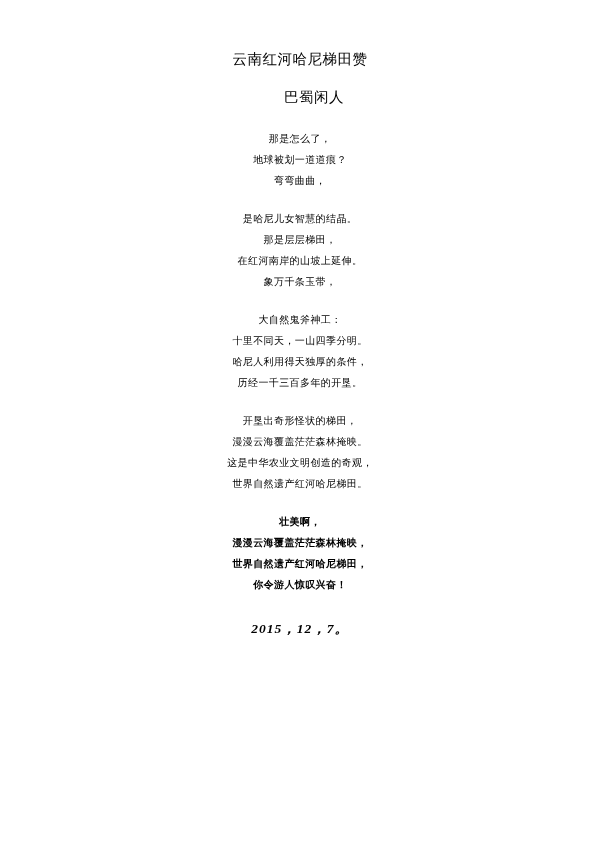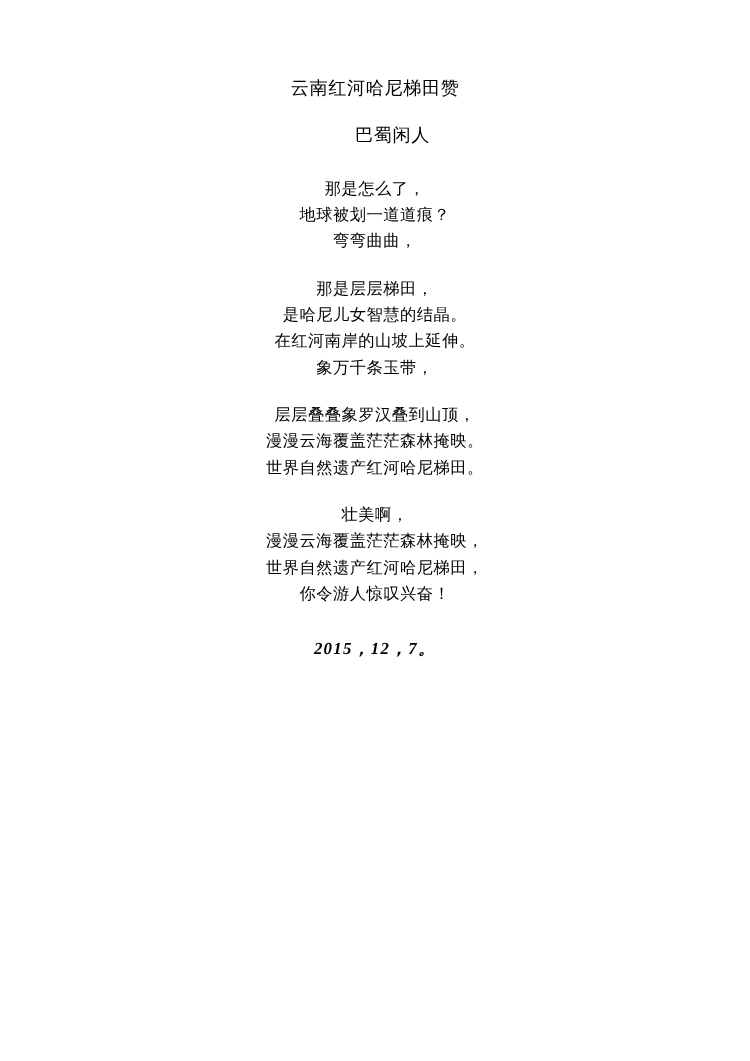--- a/index.html
+++ b/index.html
@@ -12,21 +12,21 @@
     height: 849px;
     font-family: "Liberation Serif", "DejaVu Serif", serif;
     color: #000000;
     position: relative;
     overflow: hidden;
   }
   .page {
     width: 600px;
     height: 849px;
     box-sizing: border-box;
-    padding-top: 60px;
+    padding-top: 48px;
     display: flex;
     flex-direction: column;
     align-items: center;
   }
   .doc-title {
     font-size: 14.5px;
     line-height: 22px;
     letter-spacing: 0.5px;
     margin-bottom: 16px;
     white-space: nowrap;
@@ -37,27 +37,27 @@
     letter-spacing: 0.5px;
     margin-bottom: 20px;
     white-space: nowrap;
     margin-left: 28px;
   }
   .stanza {
     margin-bottom: 17px;
     text-align: center;
   }
   .verse-line {
-    font-size: 13px;
+    font-size: 10px;
     line-height: 21px;
     letter-spacing: 0.4px;
     white-space: nowrap;
   }
   .stanza.bold .verse-line {
-    font-weight: normal;
+    font-weight: bold;
   }
   .doc-date {
     font-size: 13.5px;
     line-height: 21px;
     font-weight: bold;
     letter-spacing: 1px;
     margin-top: 6px;
     white-space: nowrap;
     font-style: italic;
   }
@@ -68,28 +68,35 @@
 <div class="page">
   <div class="doc-title">云南红河哈尼梯田赞</div>
   <div class="doc-author">巴蜀闲人</div>
   <div id="stanza-container">
       <div class="stanza">
         <div class="verse-line">那是怎么了，</div>
         <div class="verse-line">地球被划一道道痕？</div>
         <div class="verse-line">弯弯曲曲，</div>
       </div>
       <div class="stanza">
+        <div class="verse-line">是哈尼儿女智慧的结晶。</div>
         <div class="verse-line">那是层层梯田，</div>
-        <div class="verse-line">是哈尼儿女智慧的结晶。</div>
         <div class="verse-line">在红河南岸的山坡上延伸。</div>
         <div class="verse-line">象万千条玉带，</div>
       </div>
       <div class="stanza">
-        <div class="verse-line">层层叠叠象罗汉叠到山顶，</div>
+        <div class="verse-line">大自然鬼斧神工：</div>
+        <div class="verse-line">十里不同天，一山四季分明。</div>
+        <div class="verse-line">哈尼人利用得天独厚的条件，</div>
+        <div class="verse-line">历经一千三百多年的开垦。</div>
+      </div>
+      <div class="stanza">
+        <div class="verse-line">开垦出奇形怪状的梯田，</div>
         <div class="verse-line">漫漫云海覆盖茫茫森林掩映。</div>
+        <div class="verse-line">这是中华农业文明创造的奇观，</div>
         <div class="verse-line">世界自然遗产红河哈尼梯田。</div>
       </div>
       <div class="stanza bold">
         <div class="verse-line">壮美啊，</div>
         <div class="verse-line">漫漫云海覆盖茫茫森林掩映，</div>
         <div class="verse-line">世界自然遗产红河哈尼梯田，</div>
         <div class="verse-line">你令游人惊叹兴奋！</div>
       </div>
     </div>
   <div class="doc-date">2015，12，7。</div>

